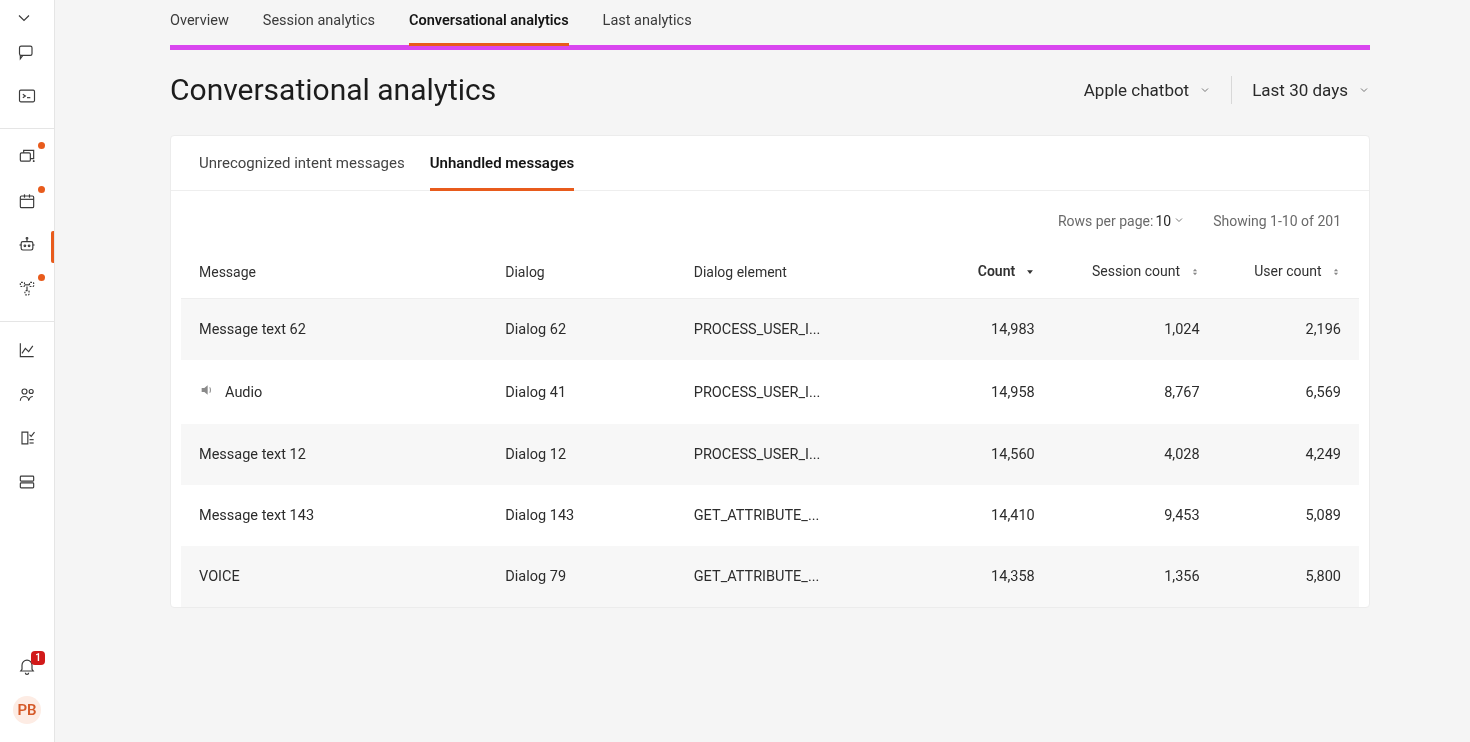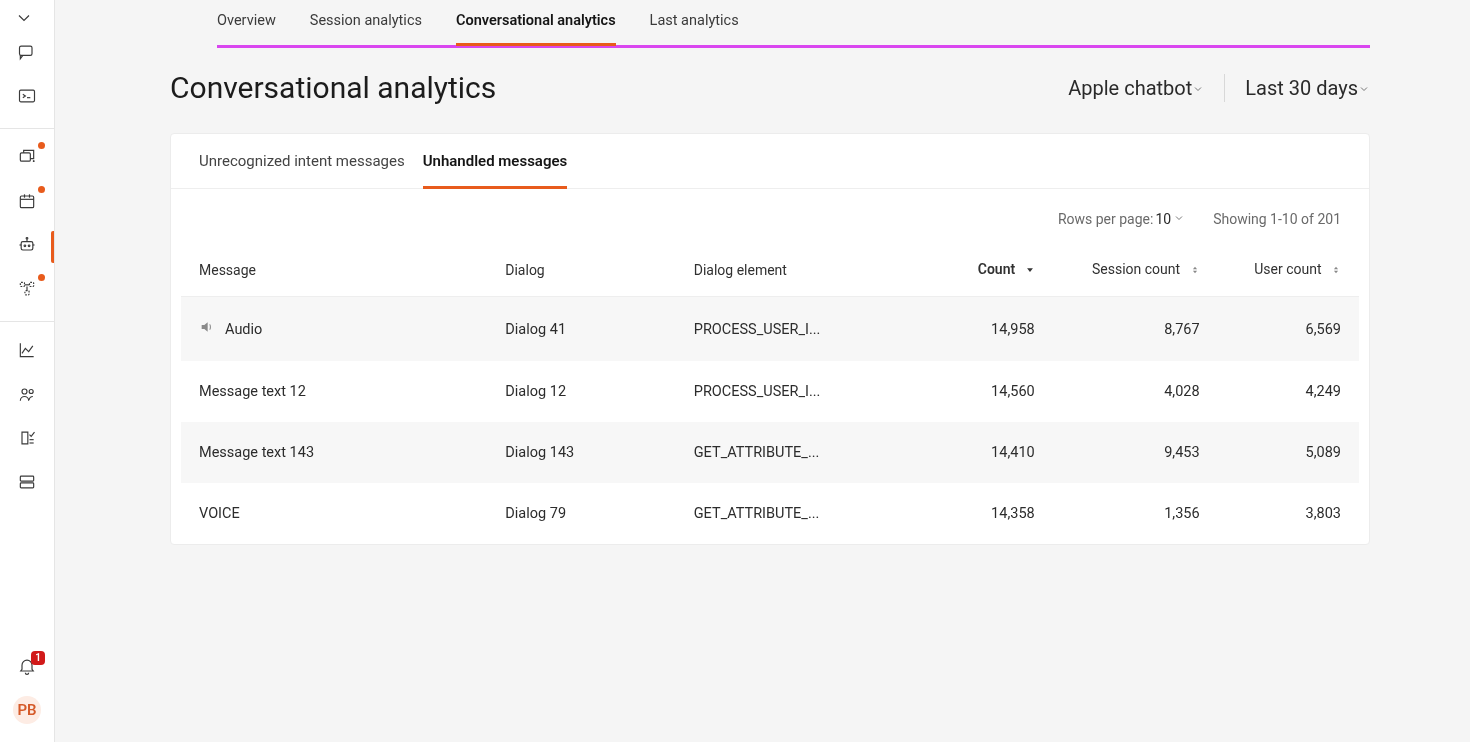--- a/index.html
+++ b/index.html
@@ -17,32 +17,32 @@
     .rail-spacer { flex: 1; }
     .rail-bottom { display: flex; flex-direction: column; align-items: center; padding-bottom: 18px; gap: 16px; width: 100%; }
     .bell-wrap { position: relative; cursor: pointer; }
     .bell-count { position: absolute; top: -5px; right: -8px; background: #d11a1a; color: #fff; font-size: 10px; font-weight: 600; border-radius: 4px; padding: 0 4px; line-height: 14px; }
     .avatar { width: 28px; height: 28px; border-radius: 50%; background: #fdece4; color: #d55a29; font-size: 15px; font-weight: 600; display: flex; align-items: center; justify-content: center; cursor: pointer; }
 
     
     .content { flex: 1; padding: 0 0 0 0; overflow: auto; }
     .inner { max-width: 1200px; margin: 0 0 0 115px; padding-top: 0; }
 
-    .top-tabs { display: flex; gap: 34px; border-bottom: 3px solid #d946ef; margin-left: 47px; }
+    .top-tabs { display: flex; gap: 34px; border-bottom: 5px solid #d946ef; }
     .top-tab { padding: 12px 0 14px 0; font-size: 14.5px; color: #3b3b3b; cursor: pointer; border-bottom: 3px solid transparent; margin-bottom: -1px; }
     .top-tab.active { font-weight: 600; color: #151515; border-bottom-color: #e85b1c; }
 
     .page-header { display: flex; align-items: center; justify-content: space-between; margin-top: 22px; margin-bottom: 28px; }
     .page-title { font-size: 30px; font-weight: 400; color: #1c1c1c; }
     .header-controls { display: flex; align-items: center; gap: 20px; }
-    .dropdown { display: flex; align-items: center; font-size: 20px; color: #2a2a2a; cursor: pointer; }
+    .dropdown { display: flex; align-items: center; gap: 10px; font-size: 17px; color: #2a2a2a; cursor: pointer; }
     .vr { width: 1px; height: 28px; background: #d8d8d8; }
 
     .card { background: #fff; border: 1px solid #ececec; border-radius: 4px; padding: 0; margin-top: 16px; }
-    .card-tabs { display: flex; gap: 18px; padding: 18px 28px 0 28px; border-bottom: 1px solid #eee; }
+    .card-tabs { display: flex; gap: 25px; padding: 18px 28px 0 28px; border-bottom: 1px solid #eee; }
     .card-tab { padding-bottom: 16px; font-size: 15px; color: #444; cursor: pointer; border-bottom: 3px solid transparent; margin-bottom: -1px; }
     .card-tab.active { font-weight: 600; color: #151515; border-bottom-color: #e85b1c; }
 
     .table-top { display: flex; justify-content: flex-end; align-items: center; gap: 28px; padding: 22px 28px 8px 28px; font-size: 14px; color: #6a6a6a; }
     .rows-per { display: flex; align-items: center; gap: 2px; }
     .rows-per .val { color: #2a2a2a; }
 
     table { width: calc(100% - 20px); margin: 8px 10px 0 10px; border-collapse: collapse; }
     th { text-align: left; font-weight: 400; font-size: 14px; color: #313131; padding: 18px 18px; border-bottom: 1px solid #eee; white-space: nowrap; }
     th.sortable { cursor: pointer; }
@@ -244,20 +244,32 @@
                       <polygon points="7 10 17 10 12 4" fill="#888"></polygon>
                       <polygon points="7 14 17 14 12 20" fill="#888"></polygon>
                     </svg></span>
               </th>
             </tr>
           </thead>
           <tbody id="tbody">
               <tr>
                 <td>
                   <div class="msg-cell">
+                    <span>Message text 62</span>
+                  </div>
+                </td>
+                <td>Dialog 62</td>
+                <td>PROCESS_USER_I...</td>
+                <td class="num">14,983</td>
+                <td class="num">1,024</td>
+                <td class="num">2,196</td>
+              </tr>
+              <tr>
+                <td>
+                  <div class="msg-cell">
                     <span><svg viewBox="0 0 24 24" width="16" height="16" fill="#8a8a8a">
                         <path d="M4 9v6h4l5 4V5L8 9H4z"></path>
                         <path d="M16 8c1.5 1.2 1.5 6.8 0 8" stroke="#8a8a8a" fill="none" stroke-width="1.6"></path>
                       </svg></span>
                     <span>Audio</span>
                   </div>
                 </td>
                 <td>Dialog 41</td>
                 <td>PROCESS_USER_I...</td>
                 <td class="num">14,958</td>
@@ -291,20 +303,20 @@
               <tr>
                 <td>
                   <div class="msg-cell">
                     <span>VOICE</span>
                   </div>
                 </td>
                 <td>Dialog 79</td>
                 <td>GET_ATTRIBUTE_...</td>
                 <td class="num">14,358</td>
                 <td class="num">1,356</td>
-                <td class="num">3,803</td>
+                <td class="num">5,800</td>
               </tr>
             </tbody>
         </table>
       </div>
     </div>
   </main>
 </div>
 
 </body></html>

